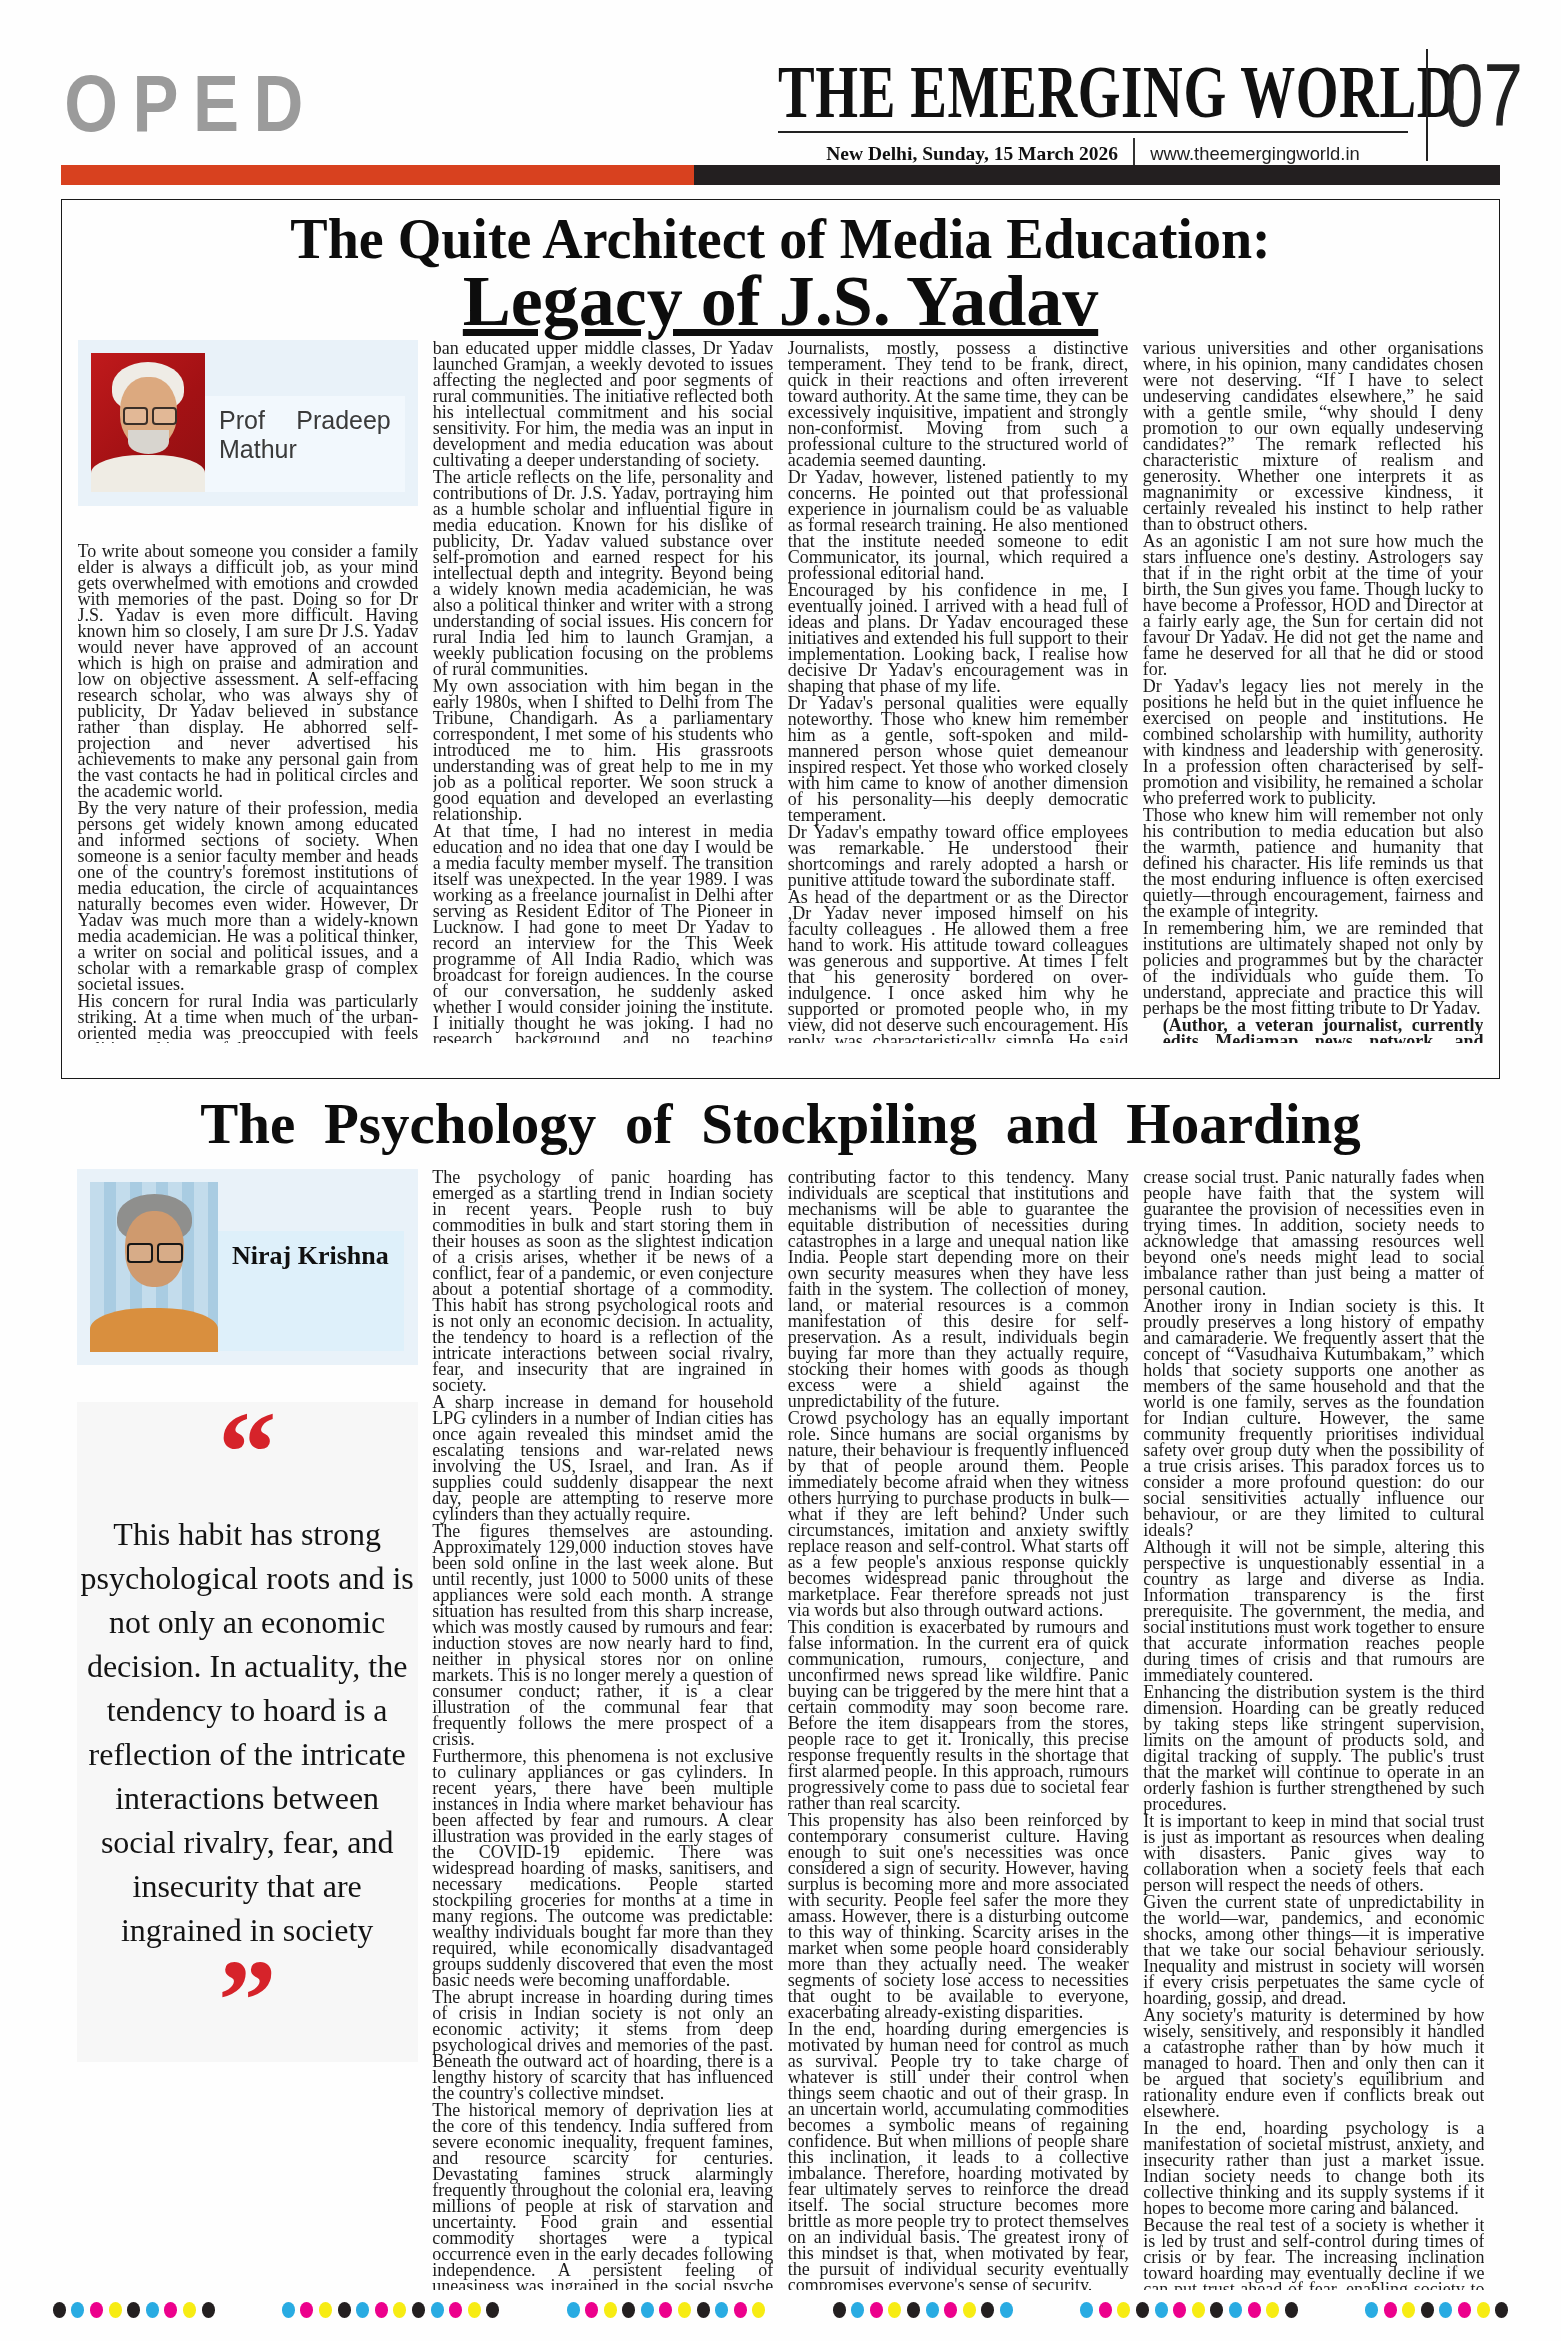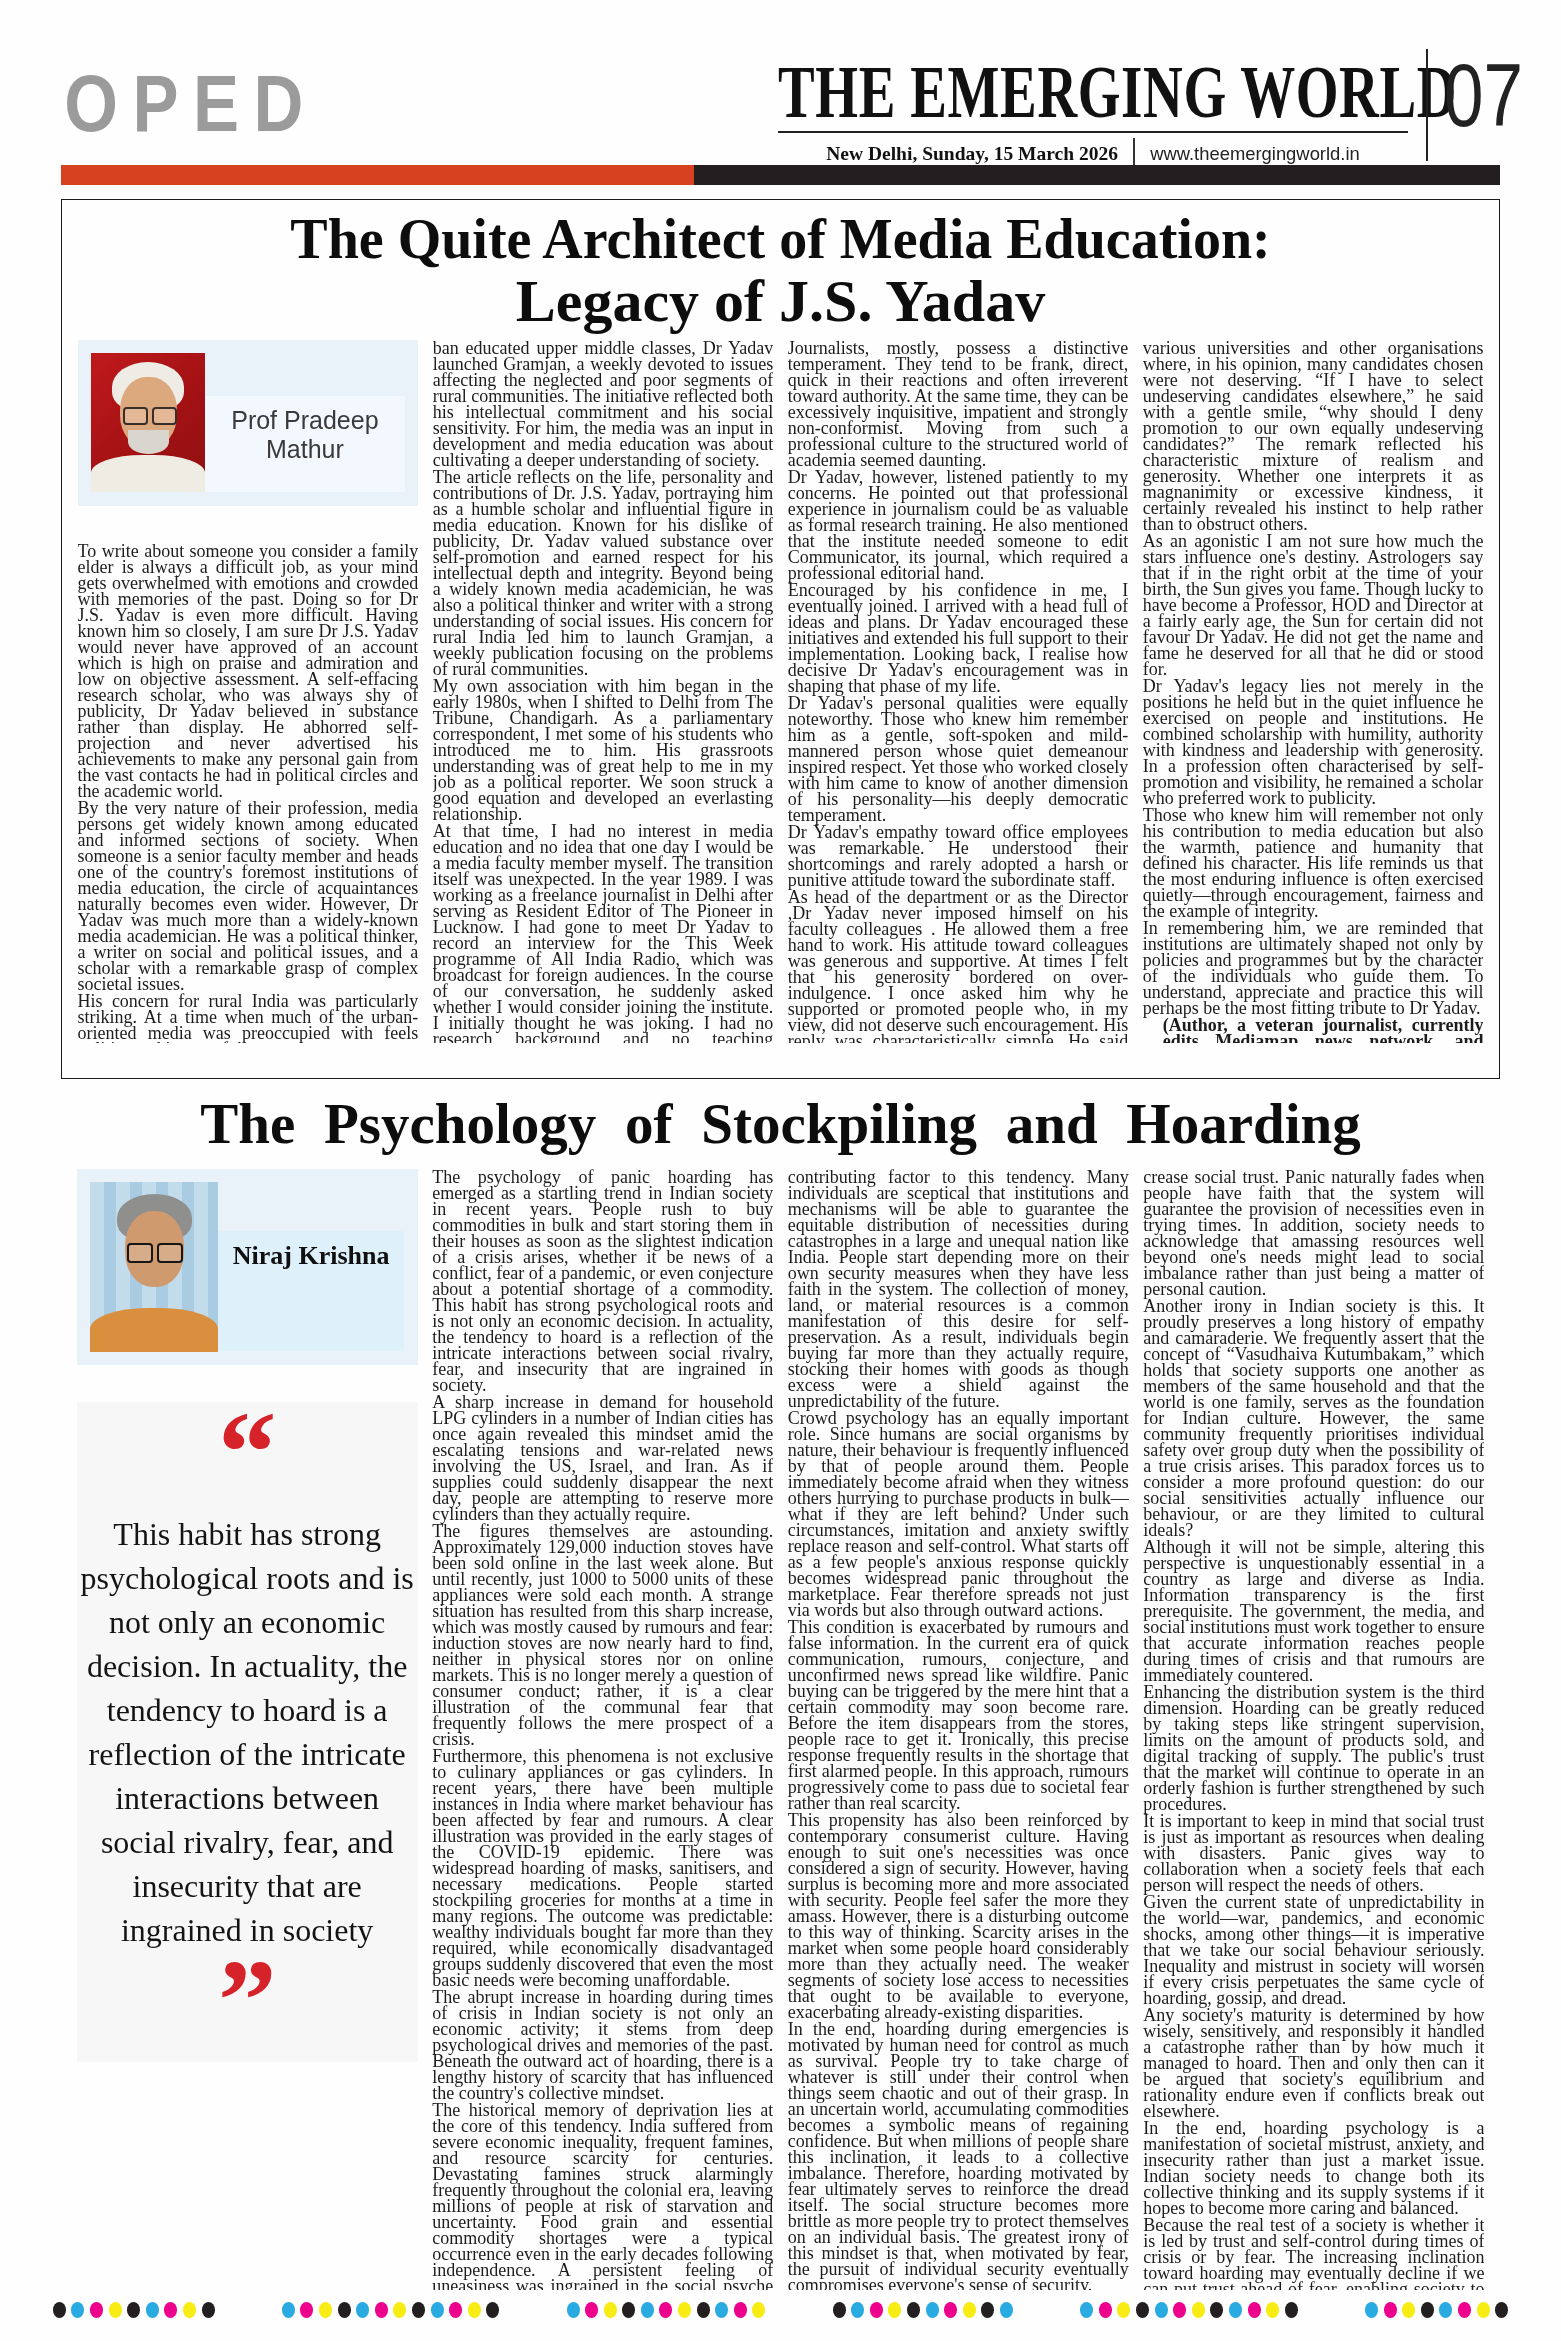--- a/index.html
+++ b/index.html
@@ -27,28 +27,28 @@
   
   .cols{display:flex;gap:14.5px;padding:0 15.6px;}
   .col{flex:1;overflow:hidden;text-align:justify;}
   .col p{margin:0 0 1.1px 0;font-size:18px;line-height:16px;}
   .note p{font-weight:bold;margin-left:20px;}
   .endrule{height:3.3px;background:#8a8a8a;margin-top:7.8px;width:96%;}
   #art1{position:absolute;left:61px;top:199px;width:1439px;height:880px;
         border:1.7px solid #1a1a1a;box-sizing:border-box;}
   .hl{font-weight:bold;text-align:center;color:#0d0d0d;}
   #hl1a{font-size:56px;line-height:62px;margin-top:7.8px;}
-  #hl1b{font-size:60px;line-height:62px;margin-bottom:6.7px;}
+  #hl1b{font-size:72px;line-height:62px;margin-bottom:6.7px;text-decoration:underline;}
   #a1cols{height:703px;margin-top:7.8px;}
   #art2{position:absolute;left:61px;top:1088px;width:1439px;height:1216px;}
   #hl2{font-size:57px;line-height:65px;word-spacing:14.5px;margin:3.3px 0 12.3px 0;}
   #a2cols{height:1121px;}
   
   .card{display:flex;background:#e9f2f9;padding:13.4px;box-sizing:border-box;margin-bottom:37px;}
-  .nameband{flex:1;text-align:center;padding:10px 5px;}
+  .nameband{flex:1;padding:10px 14px;}
   #card1{height:166px;}
   #card1 .nameband{margin-top:43px;background:#f2f8fd;font-family:"Liberation Sans",sans-serif;
                    font-size:25px;color:#3a3a3a;}
   #card2{height:196px;}
   #card2 .nameband{margin-top:49px;background:#def0fa;font-weight:bold;font-size:26px;color:#101010;}
   
   .photo{position:relative;overflow:hidden;flex:none;}
   #photo1{width:114px;height:139px;background:linear-gradient(135deg,#c01a1c,#a31114 55%,#8f1012);}
   #photo2{width:128px;height:170px;background:repeating-linear-gradient(90deg,#c3dcec 0 14.5px,#a9cce2 14.5px 26px);}
   .hair{position:absolute;border-radius:50% 50% 40% 40%;}

